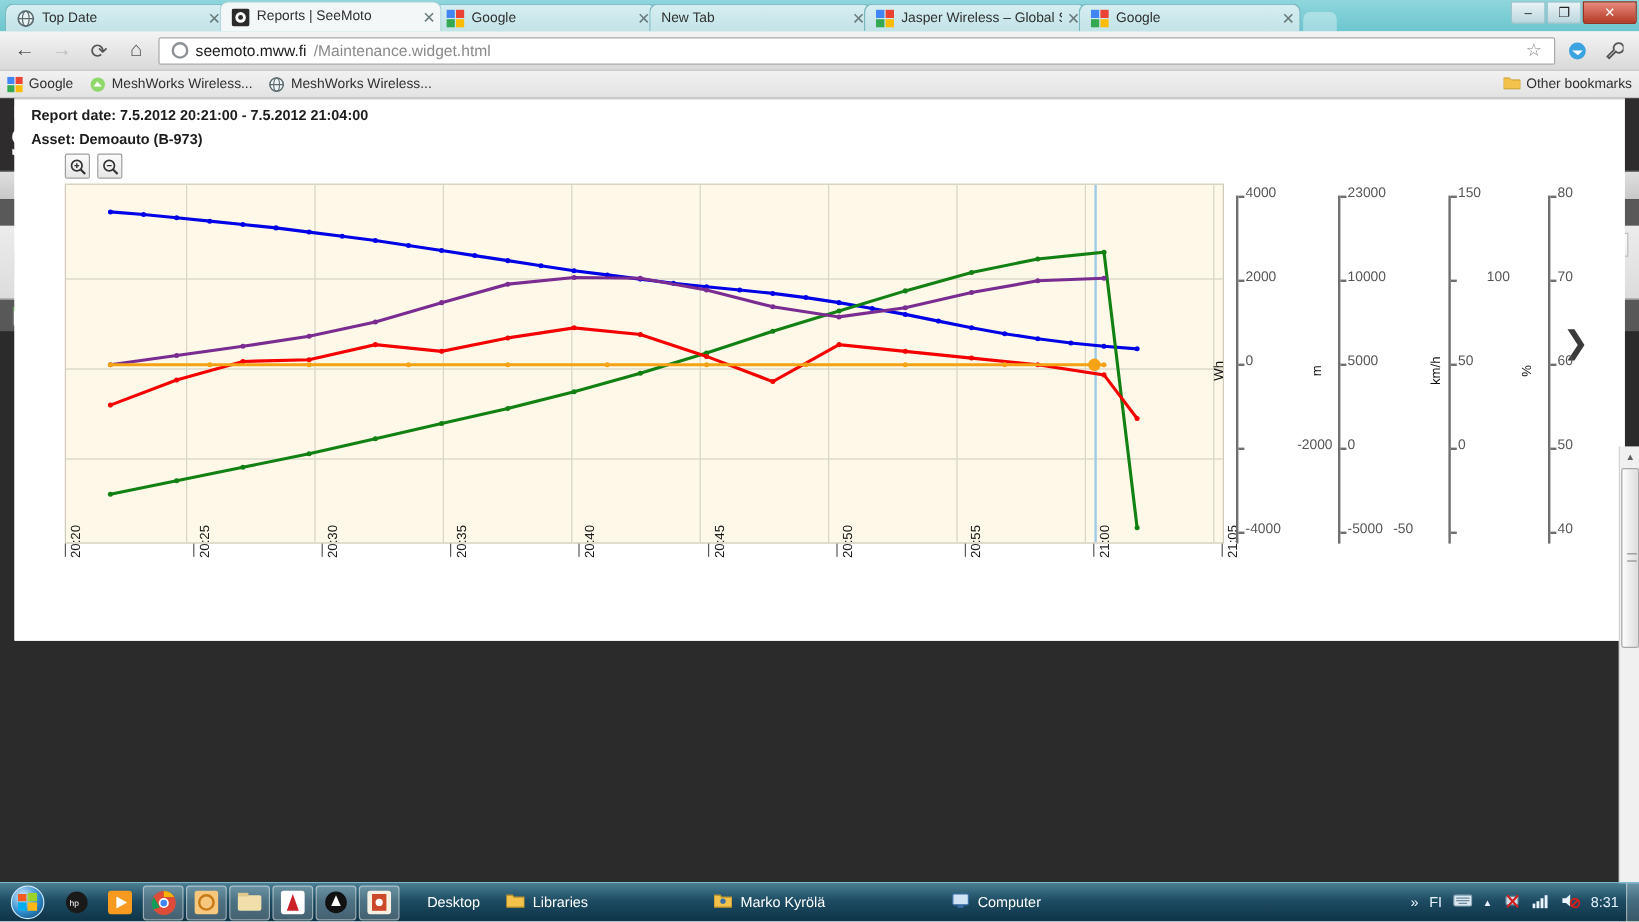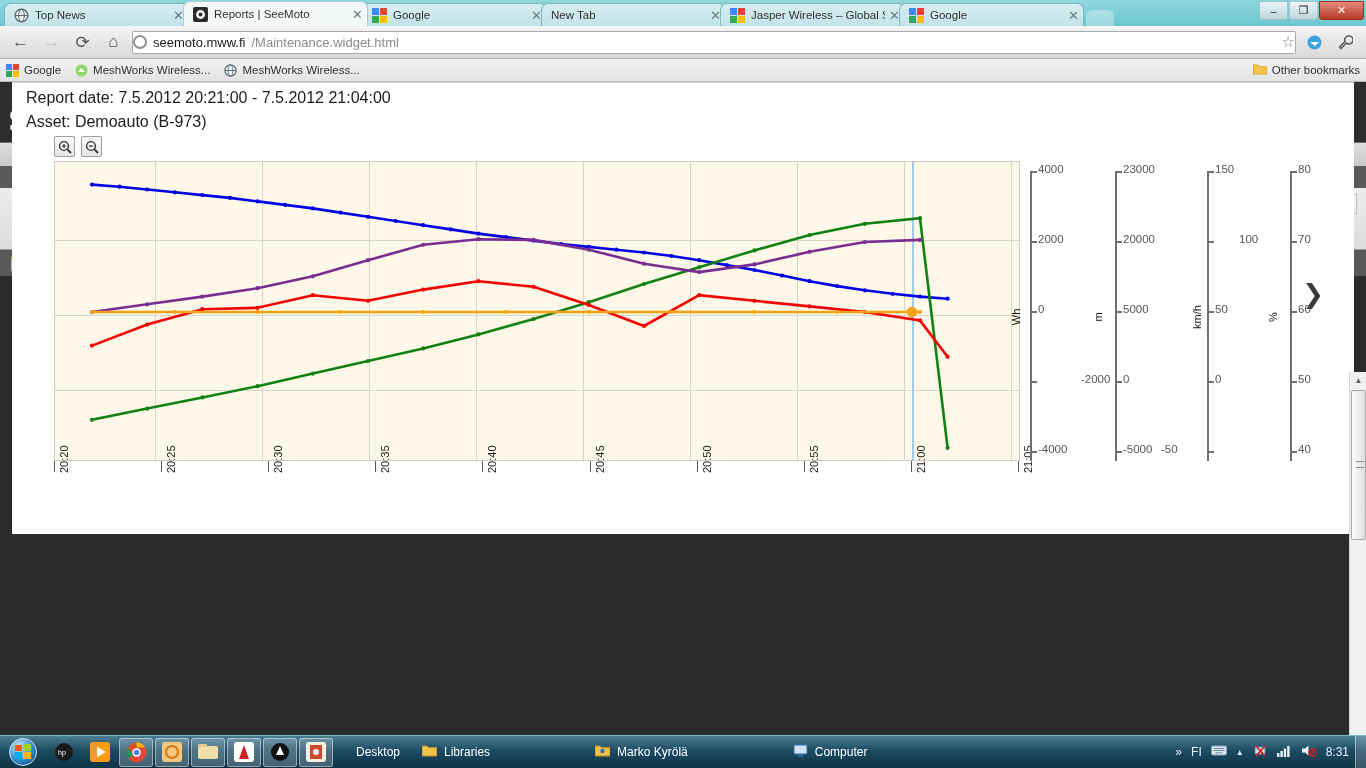--- a/index.html
+++ b/index.html
@@ -35,21 +35,21 @@
           justify-content:center;color:#222;font-size:11px;}
   .wbtn.close { background:linear-gradient(#e98a7e,#b33a26); color:#fff; width:45px;
                 border-color:#99301f; }
 
   .navbar { height:33px; background:linear-gradient(#f4f4f4,#d9d9d9);
             border-bottom:1px solid #b4b4b4; display:flex; align-items:center; padding:0 8px; gap:6px;}
   .navico { width:25px;height:25px;display:flex;align-items:center;justify-content:center;
             color:#555;font-size:17px; }
   .navico.dim { color:#bdbdbd; }
   .omnibox { flex:1; height:23px; background:#fff; border:1px solid #a9a9a9; border-radius:2px;
-             display:flex; align-items:center; padding:0 0; gap:6px; font-size:13px;}
+             display:flex; align-items:center; padding:0 10px; gap:6px; font-size:13px;}
   .omni-ico { width:14px;height:14px;border-radius:50%;border:2px solid #8d9196;flex:none;}
   .omnibox .host { color:#1a1a1a; }
   .omnibox .path { color:#8a8a8a; }
 
   .bookmarks { height:23px; background:linear-gradient(#f1f1f1,#e3e3e3);
                border-bottom:1px solid #b8b8b8; display:flex; align-items:center;
                padding:0 6px; gap:14px; font-size:11.5px; color:#303030;}
   .bm { display:flex; align-items:center; gap:5px; }
   .bm .gico { width:13px;height:13px;flex:none;}
   .other-bm { margin-left:auto; display:flex;align-items:center;gap:5px; }
@@ -103,21 +103,21 @@
   .exico { width:17px; height:17px; display:block; }
   .navarrows { position:absolute; right:10px; display:flex; gap:9px; color:#d8d8d8;
                font-size:15px; align-items:center; }
 
   
   .report { position:absolute; left:12px; top:0; width:1342px; height:452px; background:#fff;
             overflow:hidden; }
   .reportwrap { position:relative; height:452px; background:#fff; }
   .rtitle { font-size:15px; font-weight:bold; color:#1a1a1a; padding:8px 0 6px 14px; }
   .rule { height:1px; background:#d5d5d5; }
-  .rmeta { font-size:16px; color:#1c1c1c; padding:6px 0 0 14px; }
+  .rmeta { font-size:12px; color:#1c1c1c; padding:6px 0 0 14px;font-weight:bold; }
   .zoombtns { padding:5px 0 0 42px; display:flex; gap:6px; }
   .zb { width:21px;height:21px;border:1px solid #9d9d9d;border-radius:2px;
         background:linear-gradient(#fbfbfb,#e6e6e6); display:flex;align-items:center;
         justify-content:center; }
 
   .chartarea { position:relative; margin-top:4px; height:340px; }
   .plot { position:absolute; left:42px; top:0; width:966px; height:300px;
           background:#fdf8e7; border:1px solid #cfcabb; }
   .vgrid,.hgrid { position:absolute; background:#d8d4c6; }
   .vgrid { width:1px; top:0; bottom:0; }
@@ -173,21 +173,21 @@
 
   <div class="tabstrip">
     <div class="tab">
       <span class="favicon">
         <svg width="15" height="15" viewBox="0 0 15 15">
             <circle cx="7.5" cy="7.5" r="6.3" fill="#e9f2f4" stroke="#5b6b70" stroke-width="1.4"></circle>
             <ellipse cx="7.5" cy="7.5" rx="2.8" ry="6.3" fill="none" stroke="#5b6b70" stroke-width="1"></ellipse>
             <line x1="1.3" y1="7.5" x2="13.7" y2="7.5" stroke="#5b6b70" stroke-width="1"></line>
           </svg>
       </span>
-      <span class="tl">Top News</span>
+      <span class="tl">Top Date</span>
       <span class="tx">✕</span>
     </div>
     <div class="tab active">
       <span class="favicon">
         <svg width="15" height="15" viewBox="0 0 15 15">
             <rect width="15" height="15" rx="2" fill="#2b2b2b"></rect>
             <circle cx="7.5" cy="7.5" r="4.4" fill="#fff"></circle>
             <circle cx="7.5" cy="7.5" r="2" fill="#2b2b2b"></circle>
           </svg>
       </span>
@@ -637,21 +637,21 @@
               <div class="ylab" style="top: 150px; left: 1026px; position: absolute;">0</div>
               <div class="ytick" style="top: 220px; left: 1020px; position: absolute;"></div>
               <div class="ylab" style="top: 220px; left: 1050px; position: absolute; margin-left: 19px;">-2000</div>
               <div class="ytick" style="top: 290px; left: 1020px; position: absolute;"></div>
               <div class="ylab" style="top: 290px; left: 1026px; position: absolute;">-4000</div>
               <div class="yunit" style="left: 996px; top: 150px;">Wh</div>
               <div class="yaxis" style="left: 1103px;"></div>
               <div class="ytick" style="top: 10px; left: 1105px; position: absolute;"></div>
               <div class="ylab" style="top: 10px; left: 1111px; position: absolute;">23000</div>
               <div class="ytick" style="top: 80px; left: 1105px; position: absolute;"></div>
-              <div class="ylab" style="top: 80px; left: 1111px; position: absolute;">20000</div>
+              <div class="ylab" style="top: 80px; left: 1111px; position: absolute;">10000</div>
               <div class="ytick" style="top: 150px; left: 1105px; position: absolute;"></div>
               <div class="ylab" style="top: 150px; left: 1111px; position: absolute;">5000</div>
               <div class="ytick" style="top: 220px; left: 1105px; position: absolute;"></div>
               <div class="ylab" style="top: 220px; left: 1111px; position: absolute;">0</div>
               <div class="ytick" style="top: 290px; left: 1105px; position: absolute;"></div>
               <div class="ylab" style="top: 290px; left: 1111px; position: absolute;">-5000</div>
               <div class="yunit" style="left: 1081px; top: 150px;">m</div>
               <div class="yaxis" style="left: 1195px;"></div>
               <div class="ytick" style="top: 10px; left: 1197px; position: absolute;"></div>
               <div class="ylab" style="top: 10px; left: 1203px; position: absolute;">150</div>

